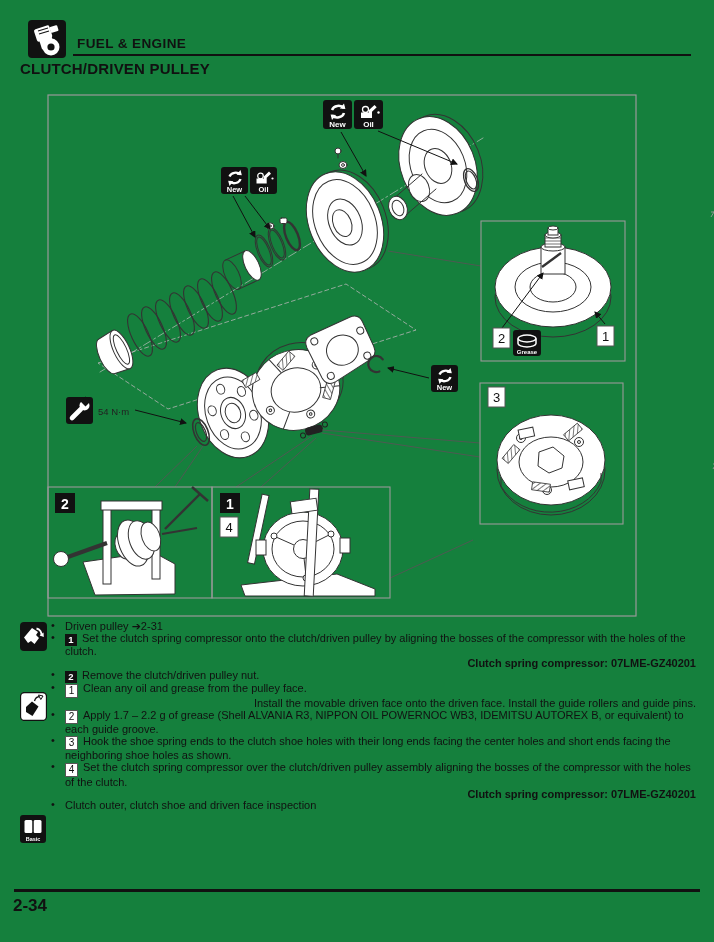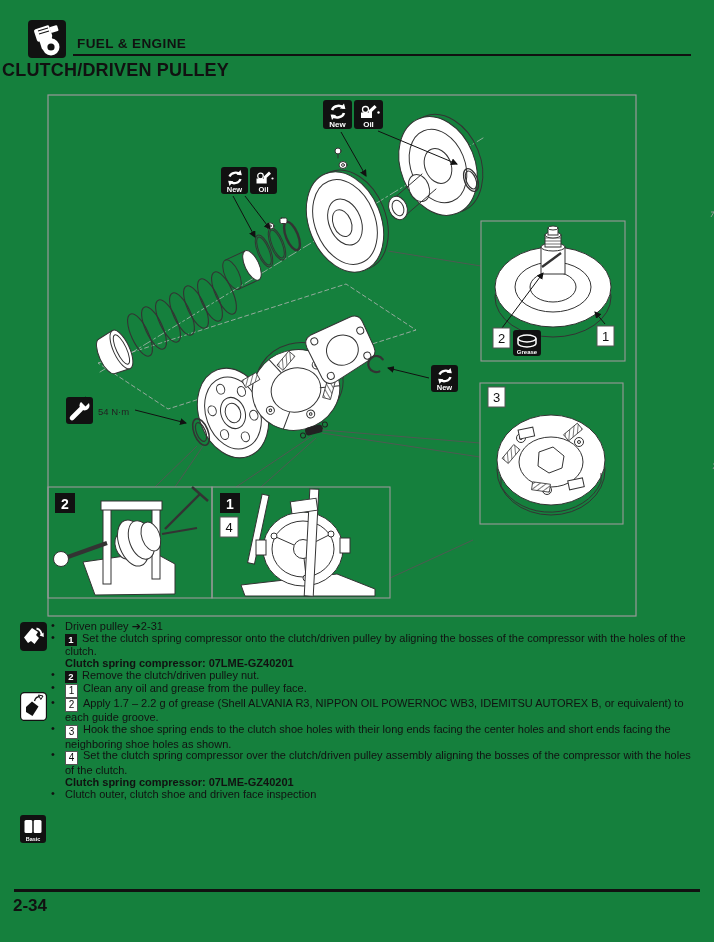--- a/index.html
+++ b/index.html
@@ -2,27 +2,27 @@
 <html><head>
 <meta charset="utf-8">
 <style>
   html,body{margin:0;padding:0;background:#e8e8e8;}
   .page{position:relative;width:714px;height:942px;background:#15803d;
         font-family:"Liberation Sans",sans-serif;color:#111;overflow:hidden;margin:0 auto;}
   svg text{font-family:"Liberation Sans",sans-serif;}
   .cat-icon{position:absolute;left:28px;top:20px;}
   .cat-label{position:absolute;left:77px;top:36px;font-size:13.5px;font-weight:bold;letter-spacing:.4px;}
   .cat-rule{position:absolute;left:73px;top:54px;width:618px;border-top:2.5px solid #111;}
-  .page-title{position:absolute;left:2px;top:60px;font-size:18px;font-weight:bold;letter-spacing:.2px;}
+  .page-title{position:absolute;left:20px;top:60px;font-size:15px;font-weight:bold;letter-spacing:.2px;}
   .figure{position:absolute;left:45px;top:88px;}
   .proc{position:absolute;left:20px;top:621px;width:676px;font-size:11px;line-height:11.8px;}
   .micon{position:absolute;left:0;}
   .item{position:relative;padding-left:45px;}
   .item .bullet{position:absolute;left:31px;top:-1px;}
-  .sub{padding-left:45px;}
+  .sub{padding-left:45px;text-align:right;}
   .tool{font-weight:bold;}
   .badge-s{display:inline-block;min-width:12px;height:12px;background:#111;color:#fff;
            font-size:9.5px;line-height:12.5px;text-align:center;font-weight:bold;
            margin-right:5px;vertical-align:-1.5px;}
   .badge-o{display:inline-block;min-width:11px;height:12px;background:#fff;border:1px solid #555;
            color:#111;font-size:10px;line-height:12px;text-align:center;
            margin-right:5px;vertical-align:-1.5px;}
   .foot-rule{position:absolute;left:14px;top:889px;width:686px;border-top:3px solid #111;}
   .page-num{position:absolute;left:13px;top:896px;font-size:17px;font-weight:bold;}
 </style>
@@ -443,20 +443,21 @@
       <span class="bullet">•</span><span class="badge-s">1</span><span>Set the clutch spring compressor onto the clutch/driven pulley by aligning the bosses of the compressor with the holes of the clutch.</span>
     </div>
     <div class="sub tool">Clutch spring compressor: 07LME-GZ40201</div>
     <div class="item">
       <span class="bullet">•</span><span class="badge-s">2</span><span>Remove the clutch/driven pulley nut.</span>
     </div>
 
     <div class="item">
       <span class="bullet">•</span><span class="badge-o">1</span><span>Clean any oil and grease from the pulley face.</span>
     </div>
+    <div class="sub">Install the movable driven face onto the driven face. Install the guide rollers and guide pins.</div>
     <div class="item">
       <span class="bullet">•</span><span class="badge-o">2</span><span>Apply 1.7 – 2.2 g of grease (Shell ALVANIA R3, NIPPON OIL POWERNOC WB3, IDEMITSU AUTOREX B, or equivalent) to each guide groove.</span>
     </div>
     <div class="item">
       <span class="bullet">•</span><span class="badge-o">3</span><span>Hook the shoe spring ends to the clutch shoe holes with their long ends facing the center holes and short ends facing the neighboring shoe holes as shown.</span>
     </div>
     <div class="item">
       <span class="bullet">•</span><span class="badge-o">4</span><span>Set the clutch spring compressor over the clutch/driven pulley assembly aligning the bosses of the compressor with the holes of the clutch.</span>
     </div>
     <div class="sub tool">Clutch spring compressor: 07LME-GZ40201</div>

